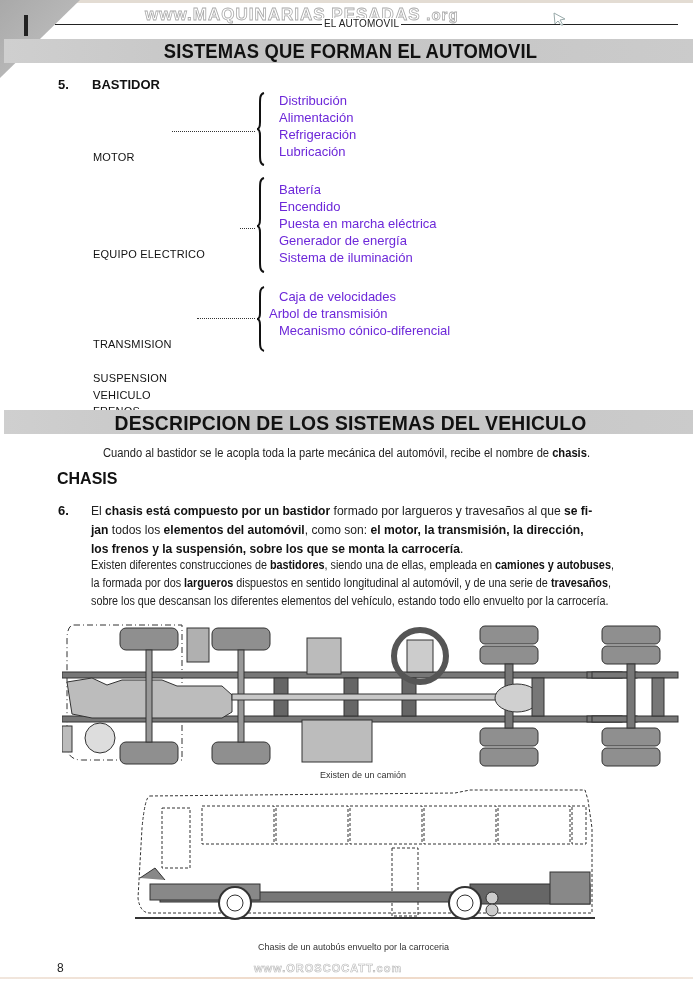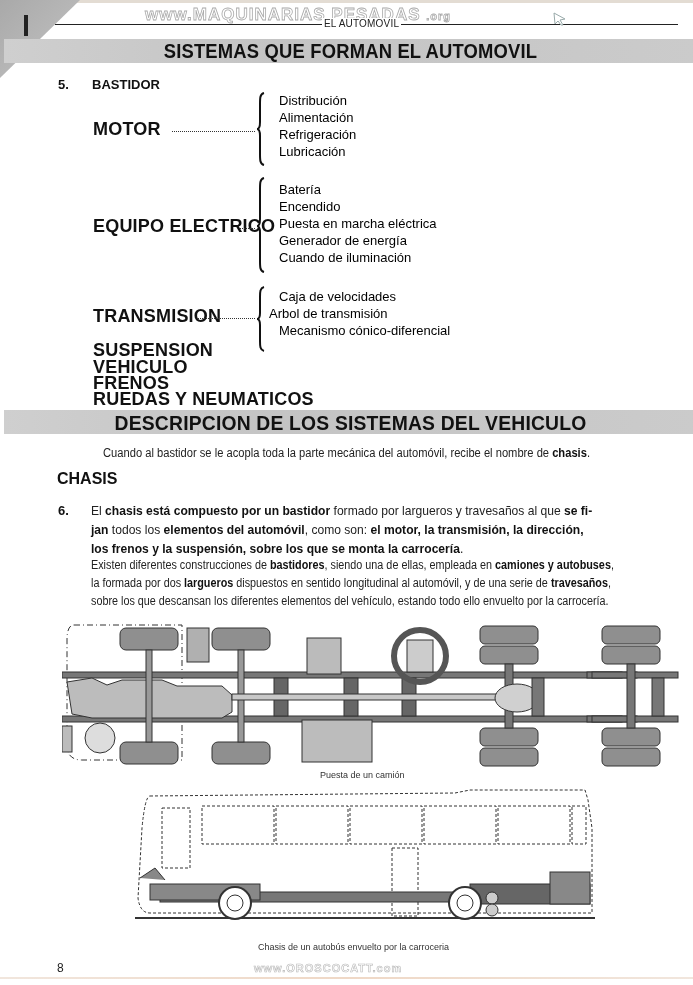--- a/index.html
+++ b/index.html
@@ -10,39 +10,39 @@
   .corner-tab { position: absolute; left: 0; top: 0; width: 80px; height: 78px;
     background: linear-gradient(135deg, #a9a9a9 0%, #c4c4c4 100%);
     clip-path: polygon(0 0, 100% 0, 0 100%); }
   .chapter-mark { position: absolute; left: 24px; top: 15px; width: 4px; height: 21px; background: #222; }
 
   .header-rule { position: absolute; left: 55px; top: 24px; width: 623px; height: 1px; background: #222; }
   .header-title { position: absolute; left: 322px; top: 18px; background: #fff; padding: 0 2px;
     font-size: 10px; letter-spacing: 0.2px; color: #222; }
   .watermark-top { position: absolute; left: 145px; top: 5px; font-size: 17px; font-weight: bold;
     color: #fff; -webkit-text-stroke: 0.8px #aaa; letter-spacing: 1px; font-family: "Liberation Sans", sans-serif; }
-  .watermark-top small { font-size: 11px; }
+  .watermark-top small { font-size: 15px; }
   .cursor-icon { position: absolute; left: 553px; top: 12px; width: 14px; height: 14px; }
 
   .band { position: absolute; left: 4px; width: 693px; height: 24px;
     background: linear-gradient(90deg, #cfcfcf 0%, #c4c4c4 40%, #cbcbcb 100%); }
   .band-title { position: absolute; left: 0; width: 693px; text-align: center; font-weight: bold;
     font-size: 20px; letter-spacing: 0.2px; color: #111; font-family: "Liberation Sans", sans-serif;
     transform: scaleX(0.92); }
   .band1 { top: 39px; }
   .band1 .band-title { top: 1px; }
   .band2 { top: 410px; }
   .band2 .band-title { top: 1px; font-size: 21px; }
 
   .sec-num { position: absolute; left: 58px; font-weight: bold; font-size: 13px; }
   .sec-label { position: absolute; left: 92px; font-weight: bold; font-size: 13px; }
-  .sys-label { position: absolute; left: 93px; font-weight: bold; font-size: 18px; letter-spacing: 0.2px; }
+  .sys-label { position: absolute; left: 93px; font-weight: normal; font-size: 11px; letter-spacing: 0.2px; margin-top: 32px; }
   .dots { position: absolute; border-bottom: 1px dotted #333; height: 1px; }
   .brace { position: absolute; left: 256px; width: 10px; }
-  .item { position: absolute; left: 279px; font-size: 13px; color: #000000; }
+  .item { position: absolute; left: 279px; font-size: 13px; color: #6d28d9; }
 
   .intro { position: absolute; left: 0; width: 693px; text-align: center; top: 446px; font-size: 12px;
     color: #222; transform: scaleX(0.93); }
   .chasis-h { position: absolute; left: 57px; top: 470px; font-size: 16px; font-weight: bold; }
 
   .p6-num { position: absolute; left: 58px; top: 503px; font-weight: bold; font-size: 13px; }
   .p6 { position: absolute; left: 91px; top: 501px; width: 600px; font-size: 13px; line-height: 19px;
     color: #222; }
   .p6 .l { white-space: nowrap; display: block; transform-origin: left; }
   .p7 { position: absolute; left: 91px; top: 556px; width: 600px; font-size: 12px; line-height: 18px;
@@ -91,21 +91,21 @@
 
 <div class="sys-label" style="top:216px">EQUIPO ELECTRICO</div>
 <div class="dots" style="left:240px; width:15px; top:228px"></div>
 <svg class="brace" style="top:177px; height:96px" viewBox="0 0 10 96">
   <path d="M8 1 C4 2,4 6,4 12 L4 42 C4 47,3 49,1 49 C3 49,4 51,4 56 L4 84 C4 90,4 94,8 95" fill="none" stroke="#111" stroke-width="2"></path>
 </svg>
 <div class="item" style="top:182px">Batería</div>
 <div class="item" style="top:199px">Encendido</div>
 <div class="item" style="top:216px">Puesta en marcha eléctrica</div>
 <div class="item" style="top:233px">Generador de energía</div>
-<div class="item" style="top:250px">Cuando de iluminación</div>
+<div class="item" style="top:250px">Sistema de iluminación</div>
 
 <div class="sys-label" style="top:306px">TRANSMISION</div>
 <div class="dots" style="left:197px; width:58px; top:318px"></div>
 <svg class="brace" style="top:286px; height:66px" viewBox="0 0 10 66">
   <path d="M8 1 C4 2,4 6,4 11 L4 27 C4 31,3 33,1 33 C3 33,4 35,4 39 L4 55 C4 60,4 64,8 65" fill="none" stroke="#111" stroke-width="2"></path>
 </svg>
 <div class="item" style="top:289px">Caja de velocidades</div>
 <div class="item" style="top:306px; left:269px">Arbol de transmisión</div>
 <div class="item" style="top:323px">Mecanismo cónico-diferencial</div>
 
@@ -183,21 +183,21 @@
     <rect x="540" y="6" width="58" height="18" rx="5" fill="#8f8f8f"></rect>
     <rect x="540" y="26" width="58" height="18" rx="5" fill="#8f8f8f"></rect>
     <rect x="540" y="108" width="58" height="18" rx="5" fill="#8f8f8f"></rect>
     <rect x="540" y="128" width="58" height="18" rx="5" fill="#8f8f8f"></rect>
     <rect x="530" y="52" width="86" height="6" fill="#777"></rect>
     <rect x="530" y="96" width="86" height="6" fill="#777"></rect>
     <rect x="565" y="44" width="8" height="64" fill="#777"></rect>
     <rect x="590" y="58" width="12" height="38" fill="#777"></rect>
   </g>
 </svg>
-<div class="caption" style="left:320px; top:770px">Puesta de un camión</div>
+<div class="caption" style="left:320px; top:770px">Existen de un camión</div>
 
 <svg class="fig" style="left:130px; top:788px" width="470" height="142" viewBox="0 0 470 142">
   <g fill="none" stroke="#333" stroke-width="1" stroke-dasharray="3,2">
     <path d="M20 8 L325 5 L340 2 L455 2 L458 12 L462 40 L462 125 L20 125 Q10 125 8 110 L12 40 Q15 8 20 8 Z"></path>
     <rect x="32" y="20" width="28" height="60"></rect>
     <rect x="72" y="18" width="72" height="38"></rect>
     <rect x="146" y="18" width="72" height="38"></rect>
     <rect x="220" y="18" width="72" height="38"></rect>
     <rect x="294" y="18" width="72" height="38"></rect>
     <rect x="368" y="18" width="72" height="38"></rect>

